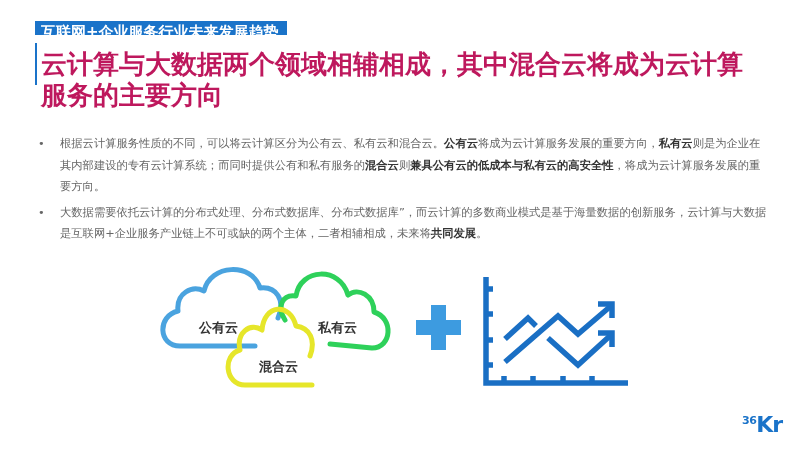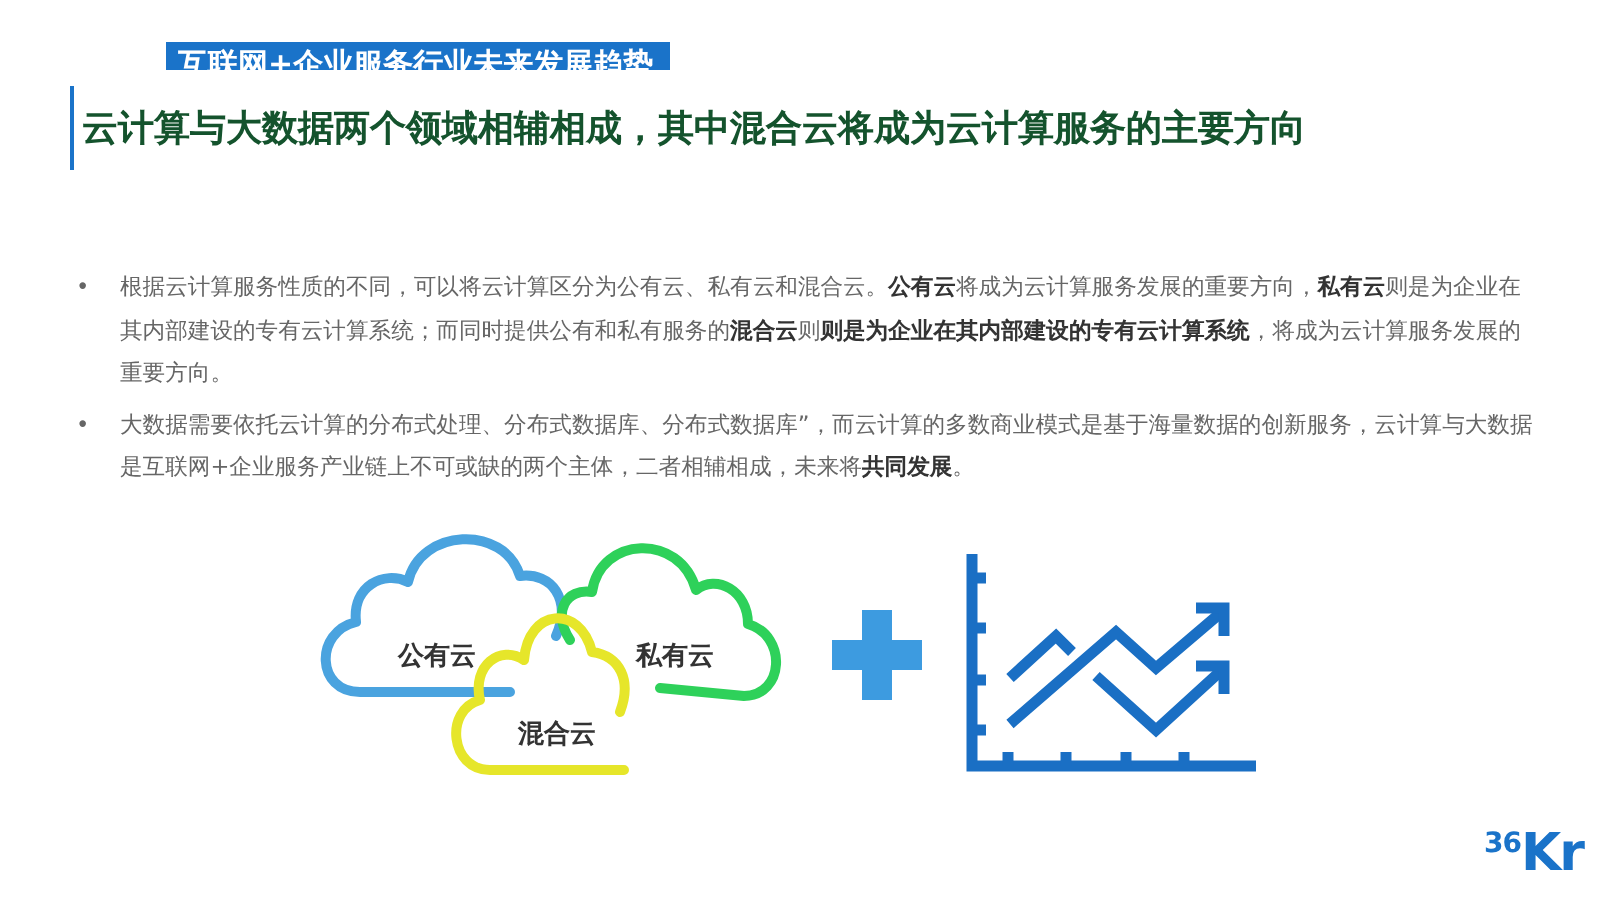--- a/index.html
+++ b/index.html
@@ -4,51 +4,50 @@
 <style>
   html, body { margin: 0; padding: 0; }
   body {
     width: 800px; height: 450px; overflow: hidden; background: #ffffff;
     font-family: "DejaVu Sans", "Liberation Sans", sans-serif; position: relative;
   }
   .tag {
     position: absolute; left: 35px; top: 21px; height: 14px; padding: 0 8px 0 6px;
     background: #1a73c9; color: #fff; font-size: 15px; font-weight: bold; line-height: 22px;
     white-space: nowrap;
-    margin-left: 48px;
   }
   .vline { position: absolute; left: 35px; top: 43px; width: 1.5px; height: 42px; background: #1a73c9; }
   .title {
     position: absolute; left: 41px; top: 49px; width: 720px;
-    color: #14532d; font-size: 18px; font-weight: bold; line-height: 31px;
+    color: #be185d; font-size: 26px; font-weight: bold; line-height: 31px;
   }
   .bullets { position: absolute; left: 38px; top: 133px; width: 730px; list-style: none; margin: 0; padding: 0; }
   .bullets li {
     position: relative; padding-left: 22px; color: #666; font-size: 11.3px; line-height: 21.5px;
     margin-bottom: 4px;
   }
   .bullets li .dot { position: absolute; left: 0; top: 0; color: #666; }
   .bullets b { color: #333; font-weight: bold; }
   .illus { position: absolute; left: 0; top: 0; width: 800px; height: 450px; pointer-events: none; }
   .cloud-label { position: absolute; font-size: 13px; font-weight: bold; color: #333; white-space: nowrap; }
   .logo { position: absolute; left: 742px; top: 412px; color: #1a73c9; font-weight: bold; white-space: nowrap; }
-  .logo .n { font-size: 14px; vertical-align: top; position: relative; top: 2px; letter-spacing: -0.5px; text-align: center; }
-  .logo .k { font-size: 26px; letter-spacing: -1px; }
+  .logo .n { font-size: 11px; vertical-align: top; position: relative; top: 2px; letter-spacing: -0.5px; text-align: center; }
+  .logo .k { font-size: 22px; letter-spacing: -1px; }
 </style>
 </head>
 <body>
 
 <div class="tag">互联网+企业服务行业未来发展趋势</div>
 <div class="vline"></div>
 <div class="title">云计算与大数据两个领域相辅相成，其中混合云将成为云计算服务的主要方向</div>
 
 <ul class="bullets">
   <li>
     <span class="dot">•</span>
-    <span>根据云计算服务性质的不同，可以将云计算区分为公有云、私有云和混合云。</span><b>公有云</b><span>将成为云计算服务发展的重要方向，</span><b>私有云</b><span>则是为企业在其内部建设的专有云计算系统；而同时提供公有和私有服务的</span><b>混合云</b><span>则</span><b>则是为企业在其内部建设的专有云计算系统</b><span>，将成为云计算服务发展的重要方向。</span>
+    <span>根据云计算服务性质的不同，可以将云计算区分为公有云、私有云和混合云。</span><b>公有云</b><span>将成为云计算服务发展的重要方向，</span><b>私有云</b><span>则是为企业在其内部建设的专有云计算系统；而同时提供公有和私有服务的</span><b>混合云</b><span>则</span><b>兼具公有云的低成本与私有云的高安全性</b><span>，将成为云计算服务发展的重要方向。</span>
   </li>
   <li>
     <span class="dot">•</span>
     <span>大数据需要依托云计算的分布式处理、分布式数据库、分布式数据库”，而云计算的多数商业模式是基于海量数据的创新服务，云计算与大数据是互联网+企业服务产业链上不可或缺的两个主体，二者相辅相成，未来将</span><b>共同发展</b><span>。</span>
   </li>
 </ul>
 
 <svg class="illus" viewBox="0 0 800 450" xmlns="http://www.w3.org/2000/svg">
 
   <path d="M 255 346 L 180 346 C 158 346 157 316 178 311 C 176 293 192 285 204 291 C 210 264 252 262 260 288 C 276 286 286 300 278 318" fill="none" stroke="#4aa3df" stroke-width="5" stroke-linecap="round" stroke-linejoin="round"></path>

